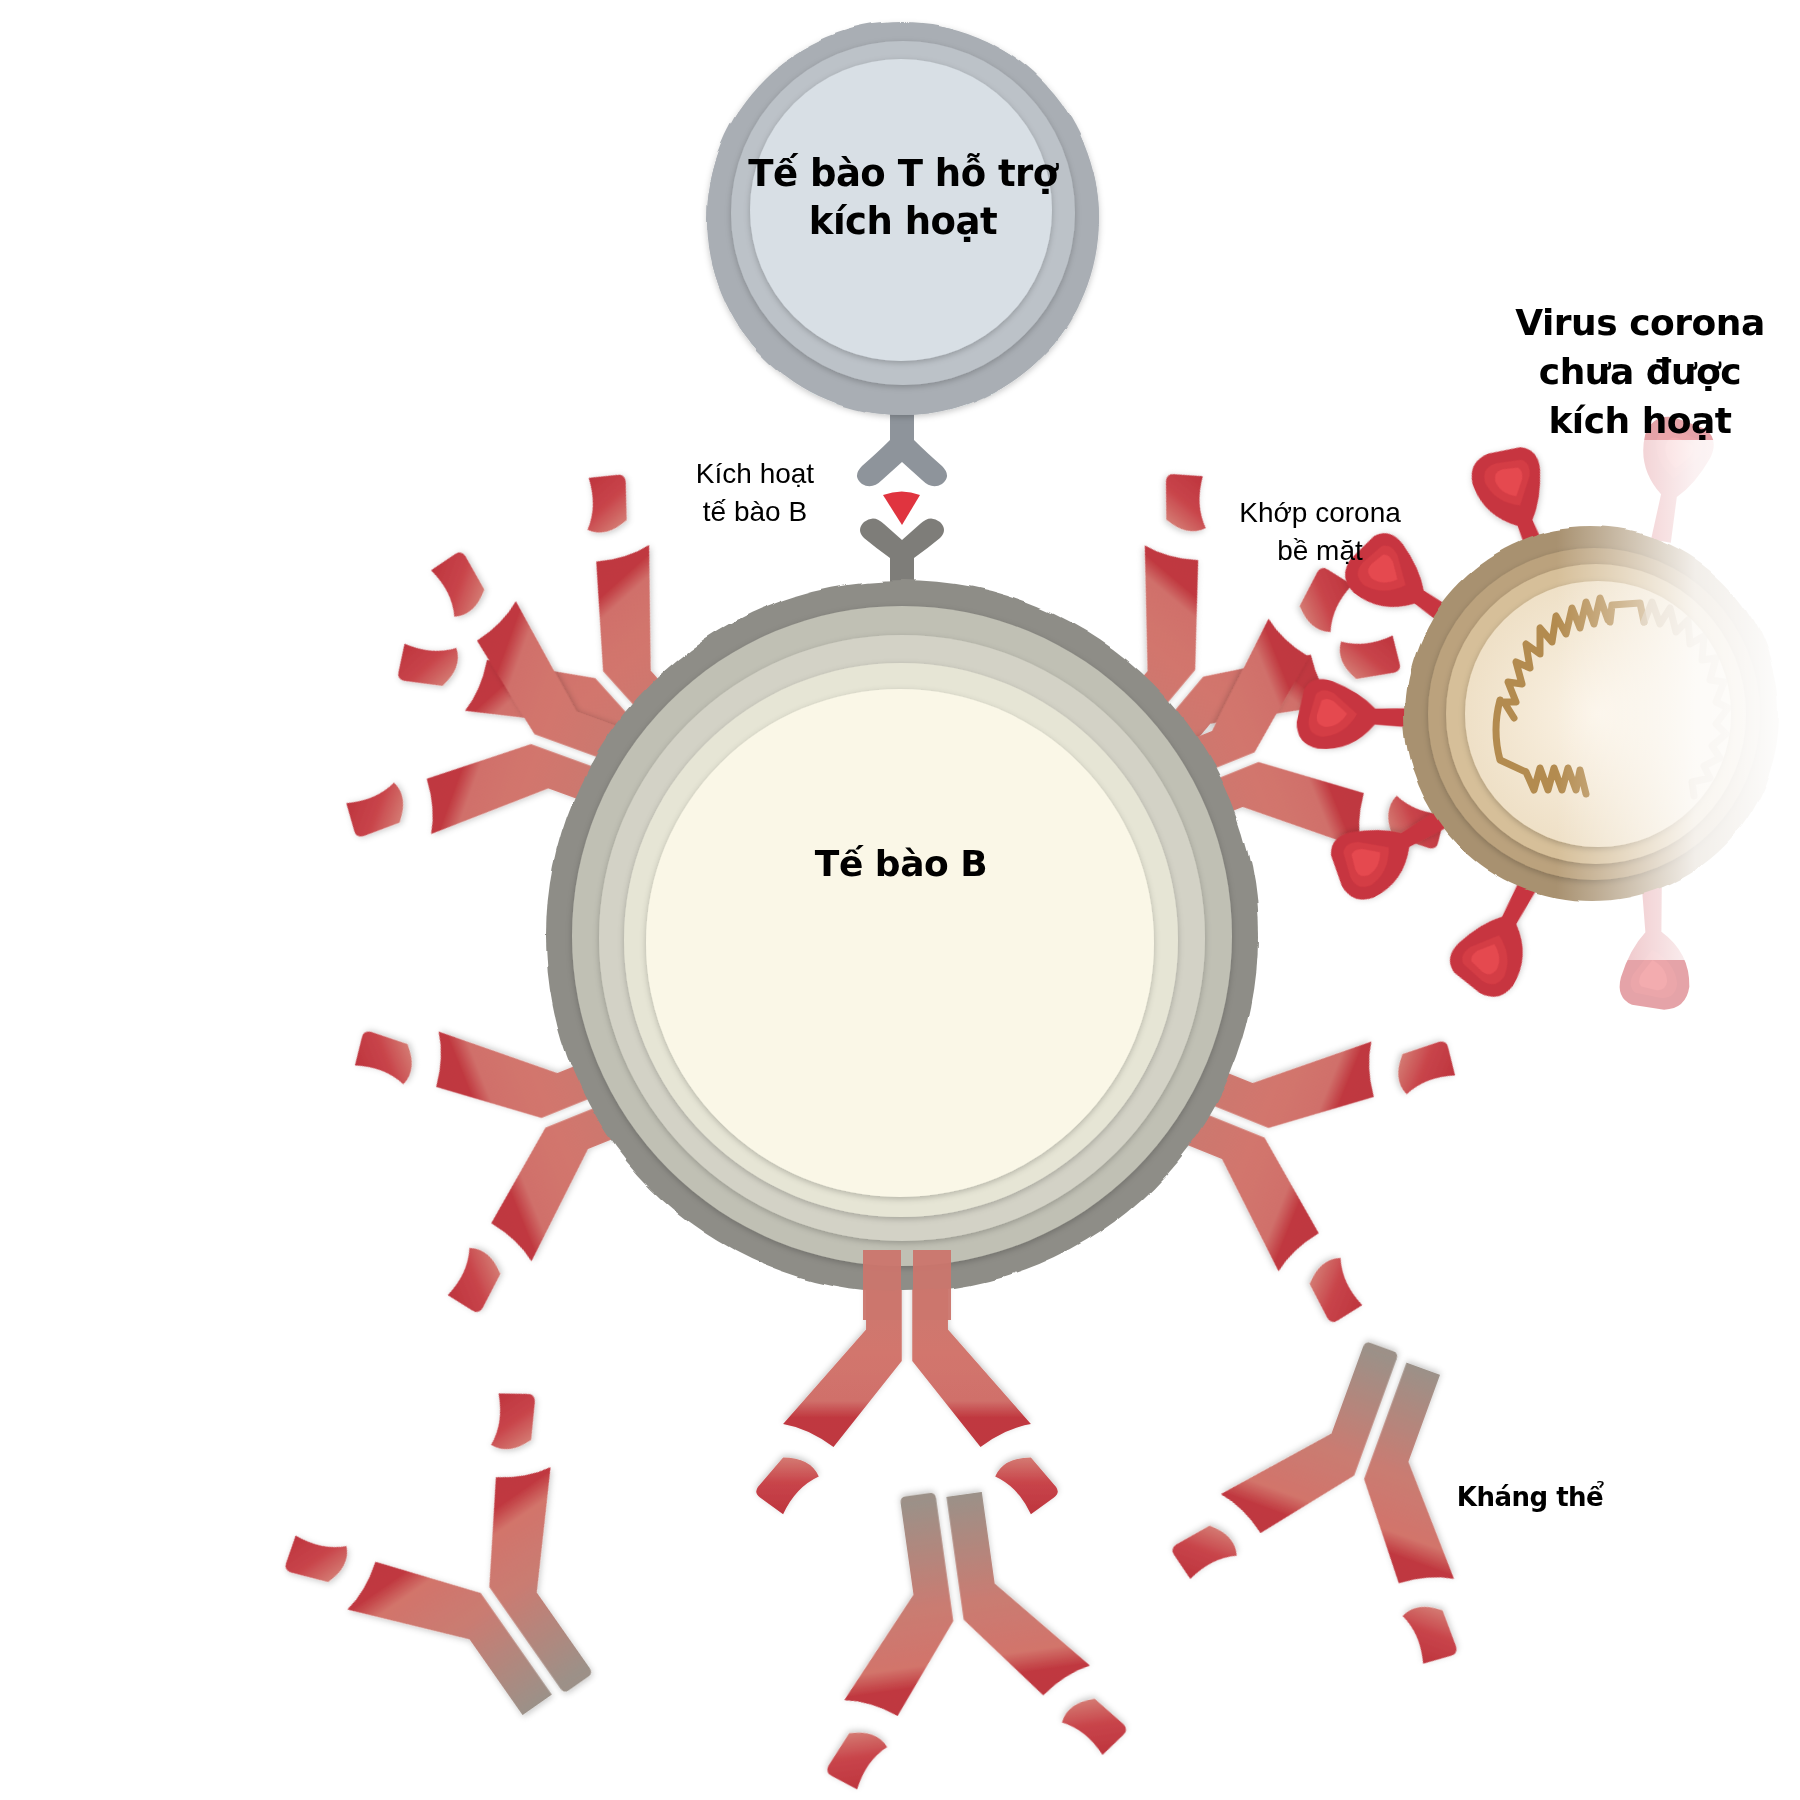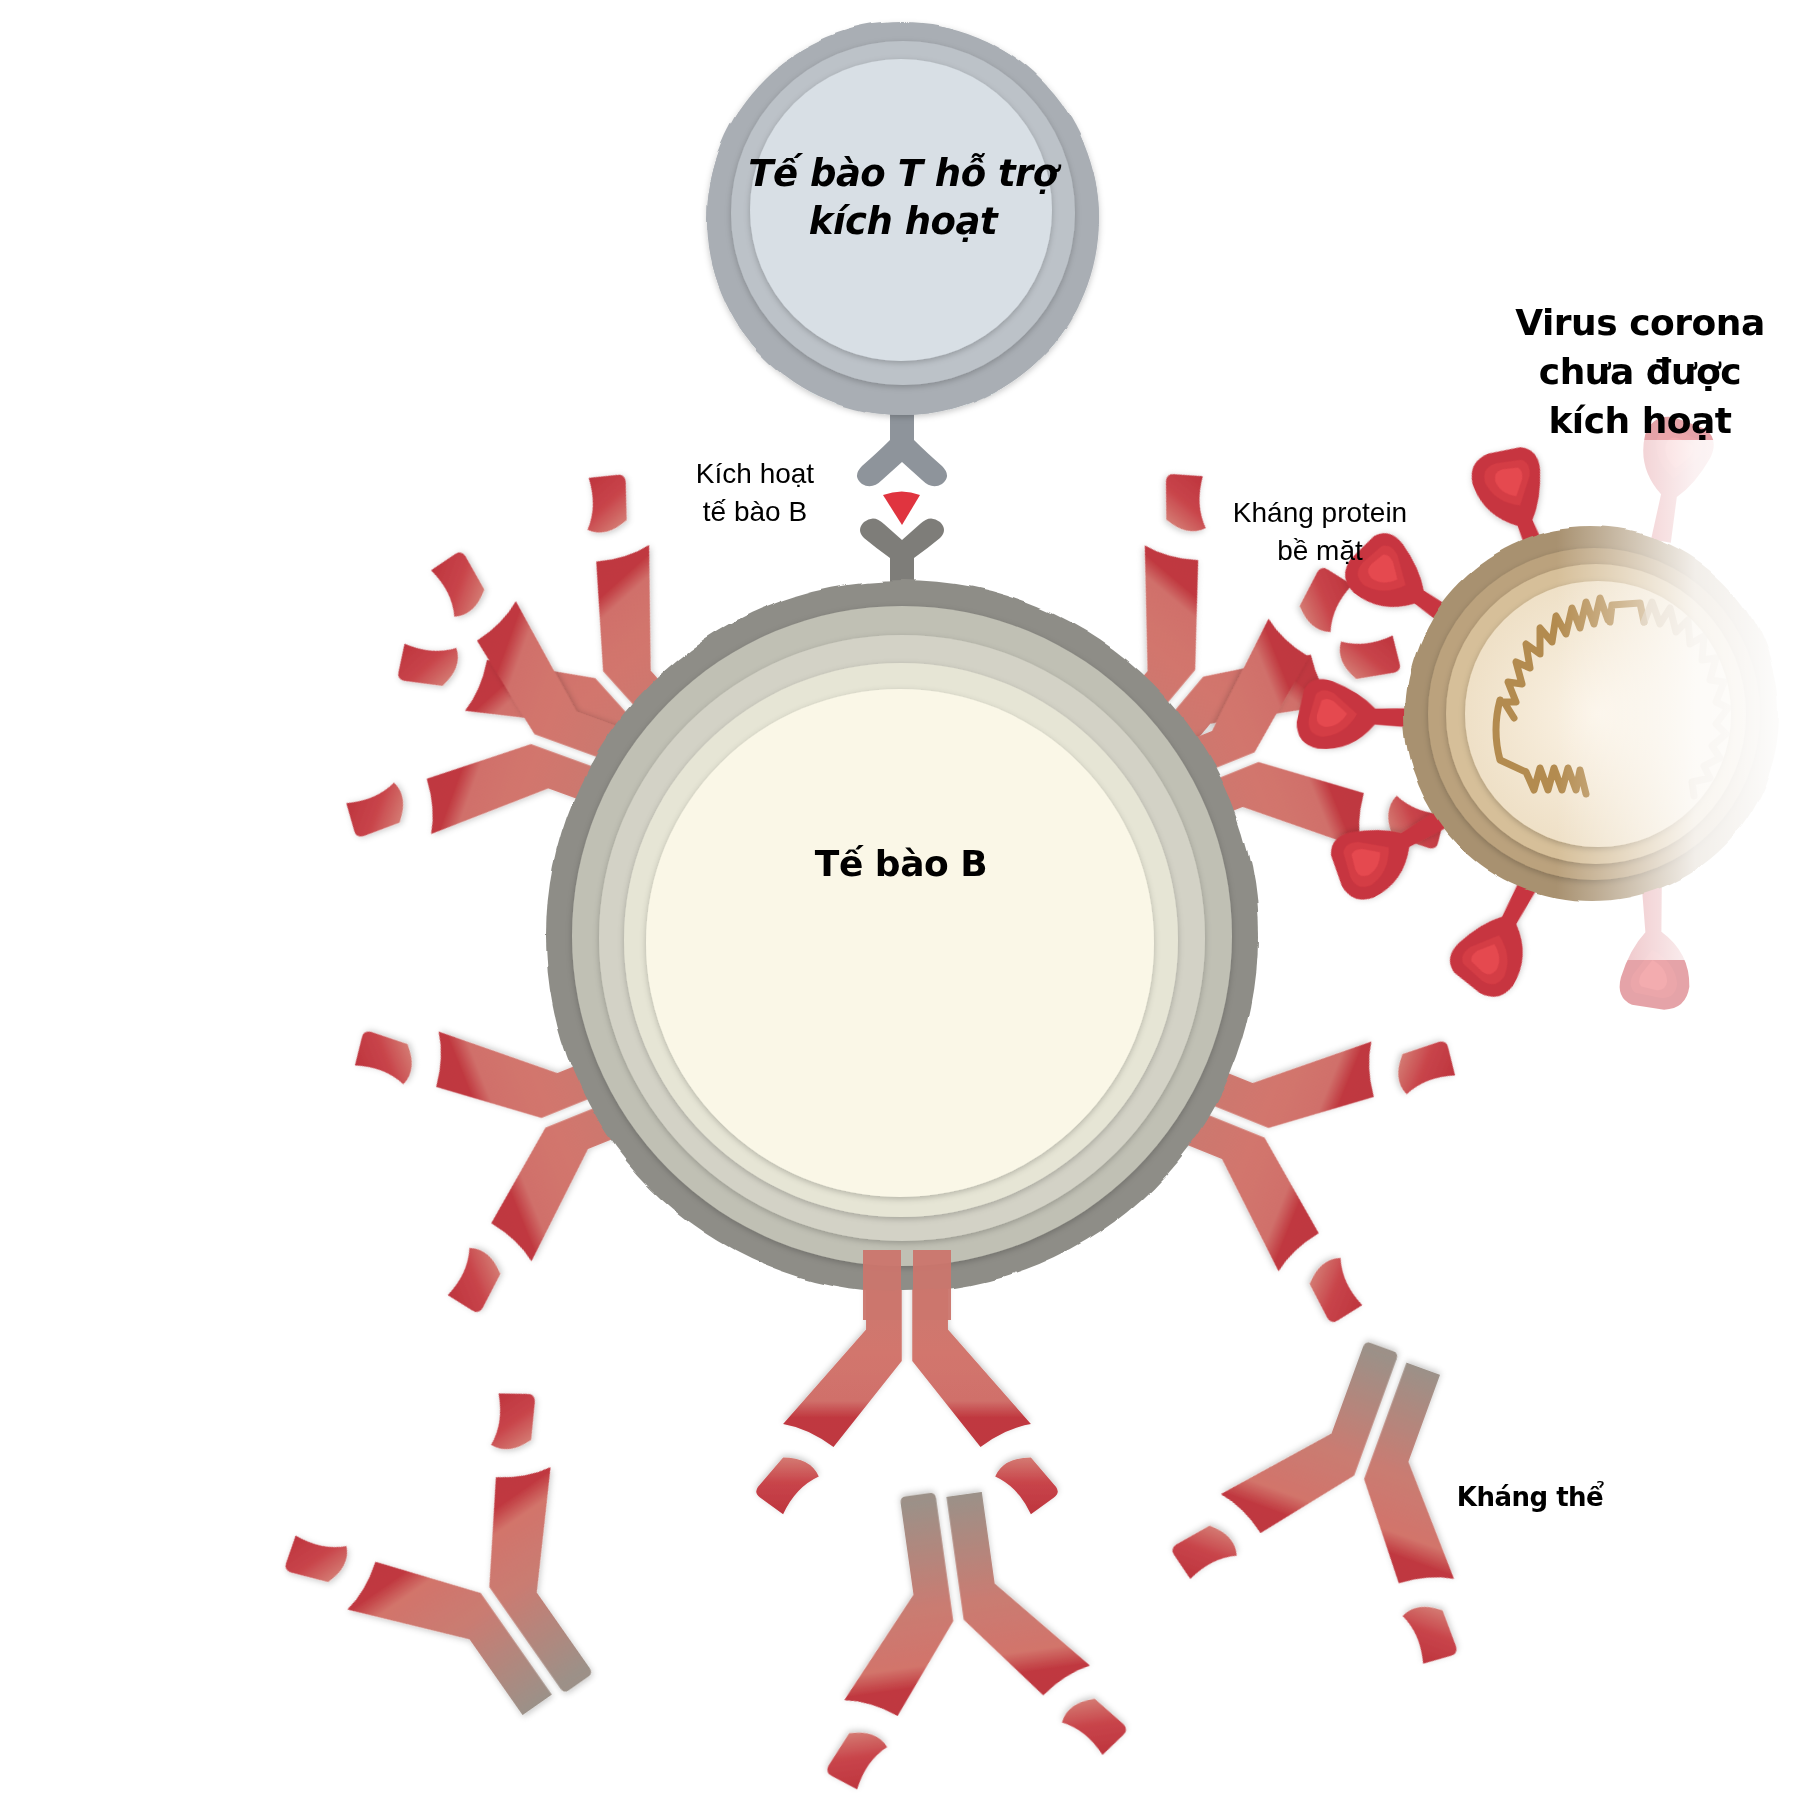--- a/index.html
+++ b/index.html
@@ -159,42 +159,42 @@
     <rect x="1380" y="440" width="420" height="520" fill="url(#virFade)"></rect>
   </g>
 
   <g>
     <use href="#abFree" transform="translate(520,1640) rotate(-35) scale(1.05)" filter="url(#sh)"></use>
     <use href="#abFree" transform="translate(950,1560) rotate(172) scale(1.05)" filter="url(#sh)"></use>
     <use href="#abFree" transform="translate(1380,1420) rotate(200) scale(1.05)" filter="url(#sh)"></use>
   </g>
 </svg>
 
-<div class="lbl bold" style="left:703px; top:150px; width:400px; font-size:37px; line-height:48px;font-style:italic;">
+<div class="lbl bold" style="left:703px; top:150px; width:400px; font-size:37px; line-height:48px;">
   <span>Tế bào T hỗ trợ</span>
   <span>kích hoạt</span>
 </div>
 
 <div class="lbl bold" style="left:751px; top:842px; width:300px; font-size:36px; line-height:44px;">
   <span>Tế bào B</span>
 </div>
 
 <div class="lbl bold" style="left:1480px; top:298px; width:320px; font-size:36px; line-height:49px;">
   <span>Virus corona</span>
   <span>chưa được</span>
   <span>kích hoạt</span>
 </div>
 
 <div class="lbl light" style="left:660px; top:455px; width:190px; font-size:28px; line-height:38px;">
   <span>Kích hoạt</span>
   <span>tế bào B</span>
 </div>
 
 <div class="lbl light" style="left:1205px; top:494px; width:230px; font-size:28px; line-height:38px;">
-  <span>Kháng protein</span>
+  <span>Khớp corona</span>
   <span>bề mặt</span>
 </div>
 
 <div class="lbl bold" style="left:1395px; top:1472px; width:270px; font-size:26px; line-height:50px;">
   <span>Kháng thể</span>
 </div>
 
 </div>
 
 </body></html>

